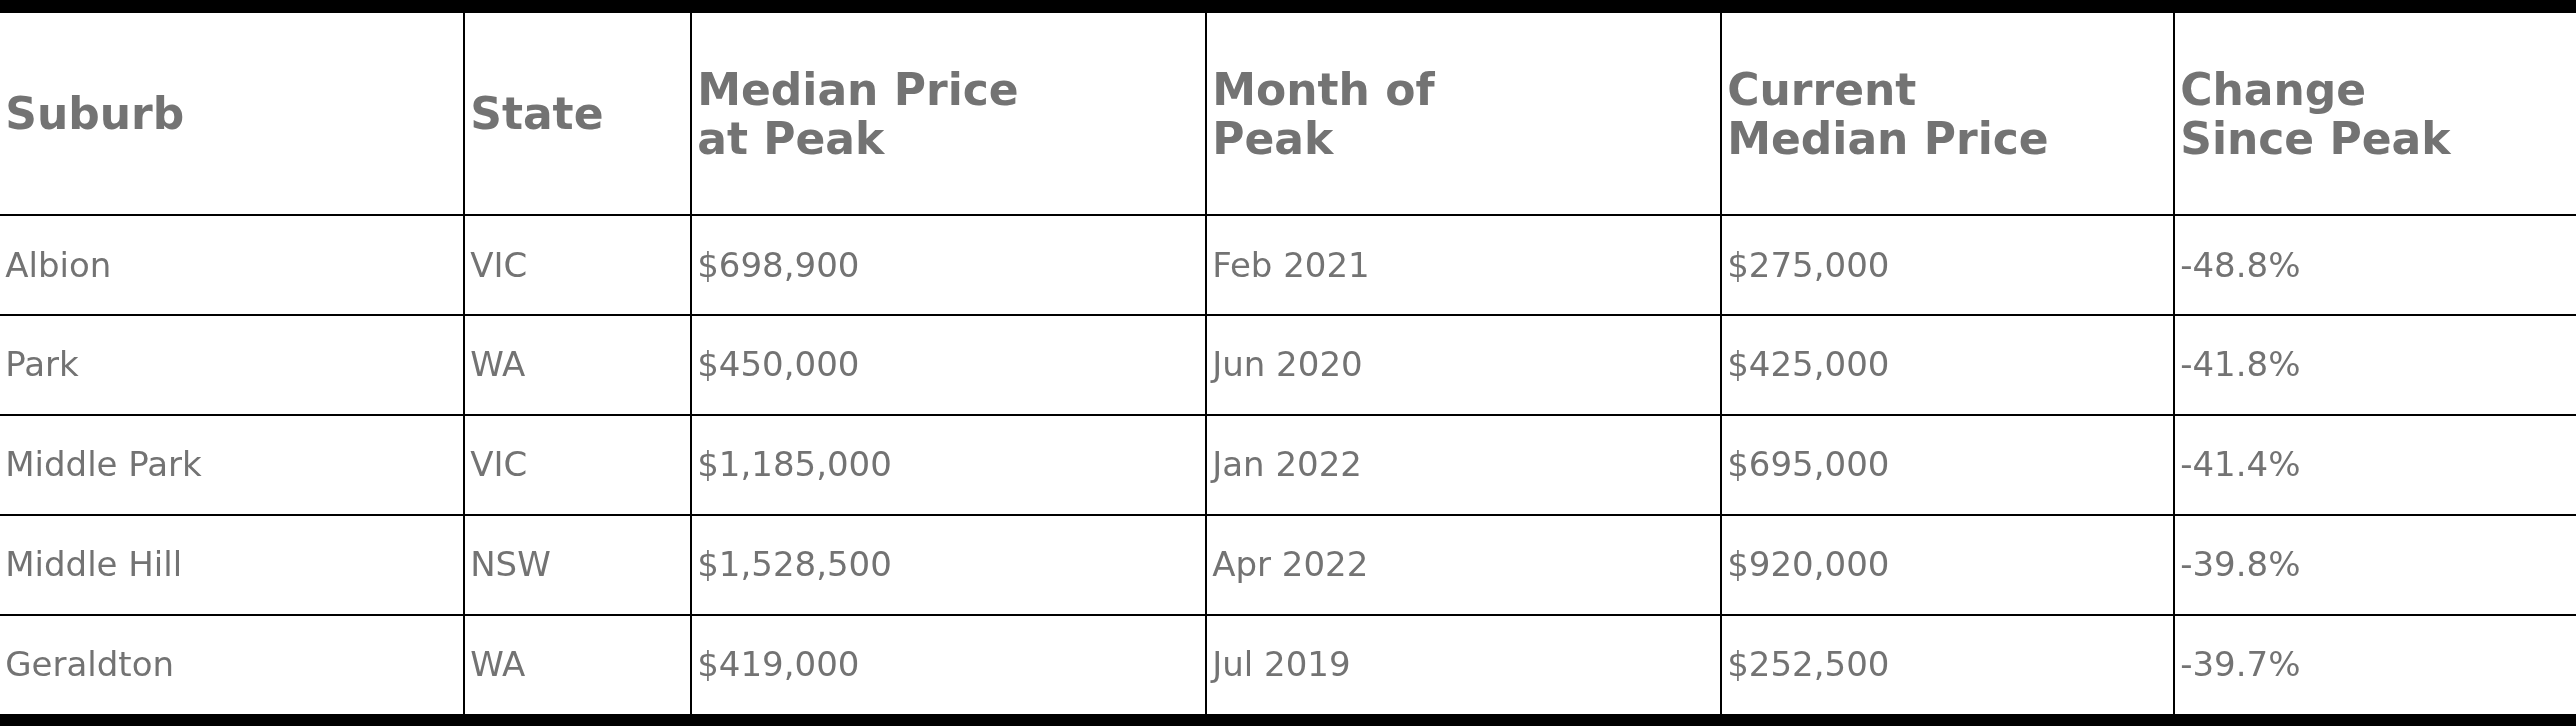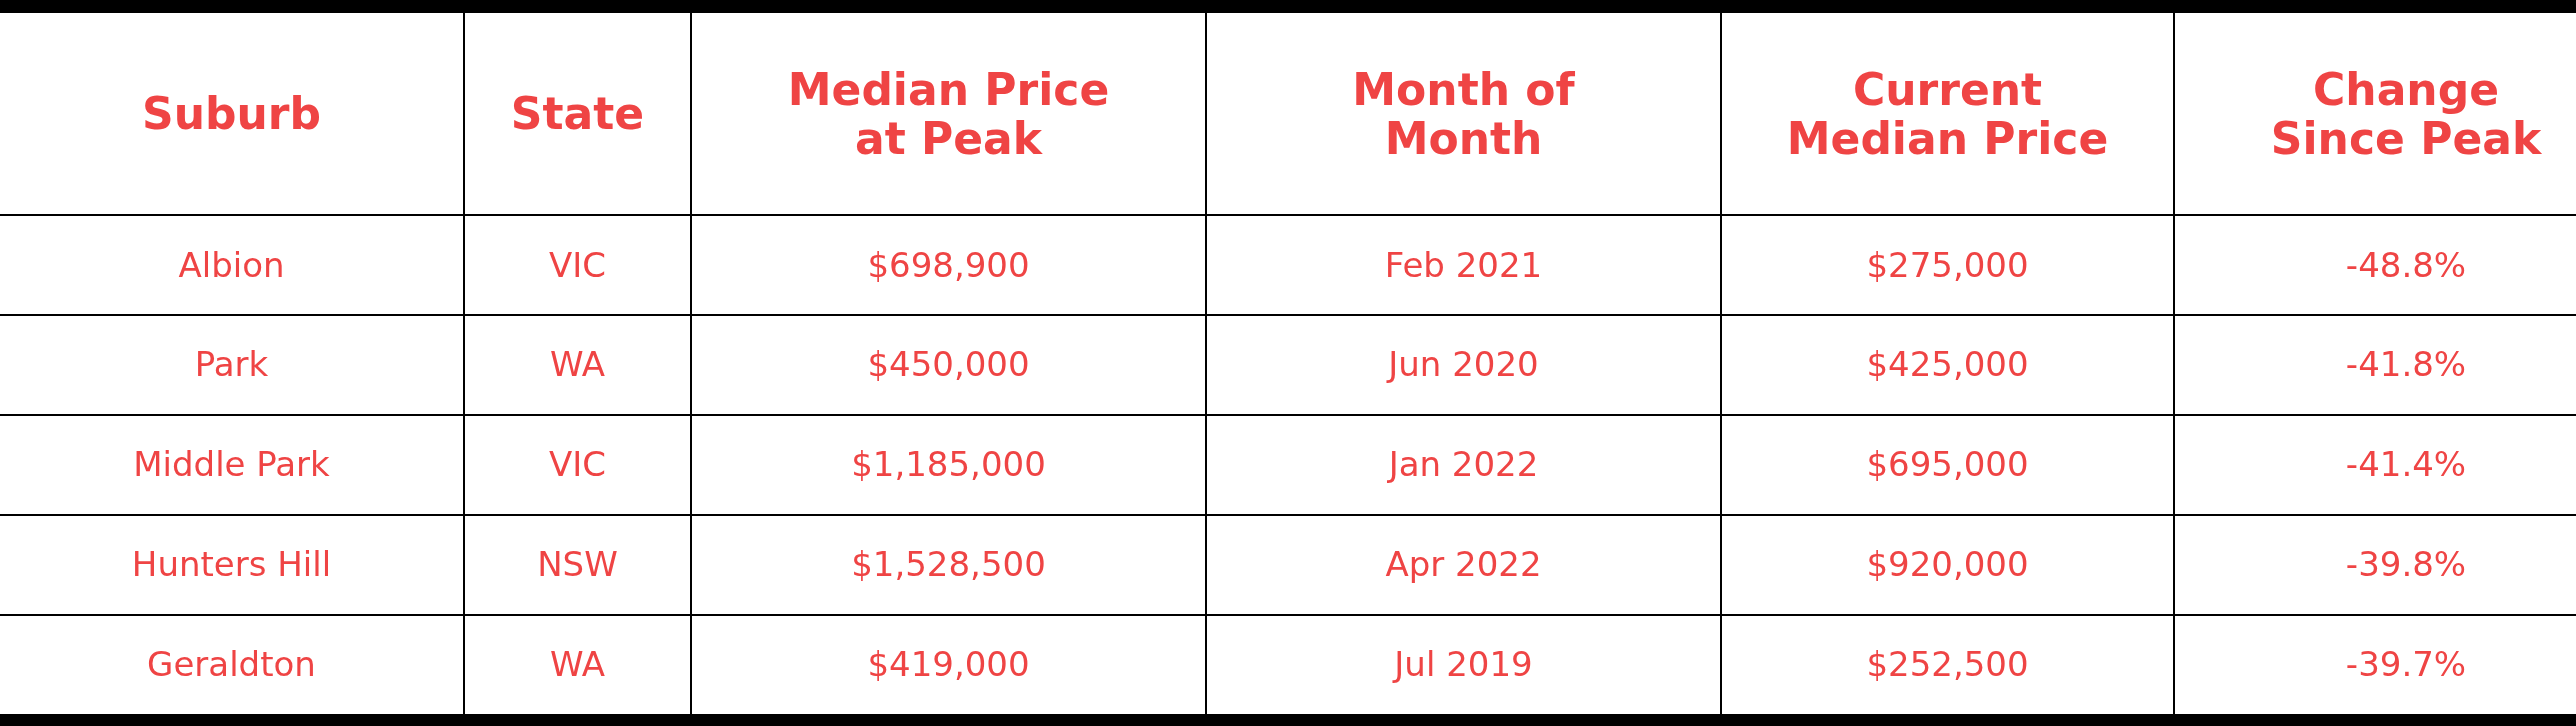--- a/index.html
+++ b/index.html
@@ -45,24 +45,24 @@
     border-collapse: collapse;
     table-layout: fixed;
     width: 2637px;
     height: 100%;
     background: #ffffff;
   }
 
   table.price-table td,
   table.price-table th {
     border: 2.6px solid #000000;
-    text-align: center;
+    text-align: left;
     vertical-align: middle;
     padding: 0 5.2px;
-    color: #ef4444;
+    color: #737373;
     background: #ffffff;
     margin-left: 42px;
   }
 
   
   table.price-table tr > *:first-child { border-left: none; }
   table.price-table tr > *:last-child { border-right: none; }
   table.price-table thead tr > * { border-top: none; }
   table.price-table tbody tr:last-child > * { border-bottom: none; }
 
@@ -112,21 +112,21 @@
           </th>
           <th>
             <div>State</div>
           </th>
           <th>
             <div>Median Price</div>
             <div>at Peak</div>
           </th>
           <th>
             <div>Month of</div>
-            <div>Month</div>
+            <div>Peak</div>
           </th>
           <th>
             <div>Current</div>
             <div>Median Price</div>
           </th>
           <th>
             <div>Change</div>
             <div>Since Peak</div>
           </th>
         </tr>
@@ -150,21 +150,21 @@
         </tr>
         <tr>
           <td>Middle Park</td>
           <td>VIC</td>
           <td>$1,185,000</td>
           <td>Jan 2022</td>
           <td>$695,000</td>
           <td>-41.4%</td>
         </tr>
         <tr>
-          <td>Hunters Hill</td>
+          <td>Middle Hill</td>
           <td>NSW</td>
           <td>$1,528,500</td>
           <td>Apr 2022</td>
           <td>$920,000</td>
           <td>-39.8%</td>
         </tr>
         <tr>
           <td>Geraldton</td>
           <td>WA</td>
           <td>$419,000</td>

